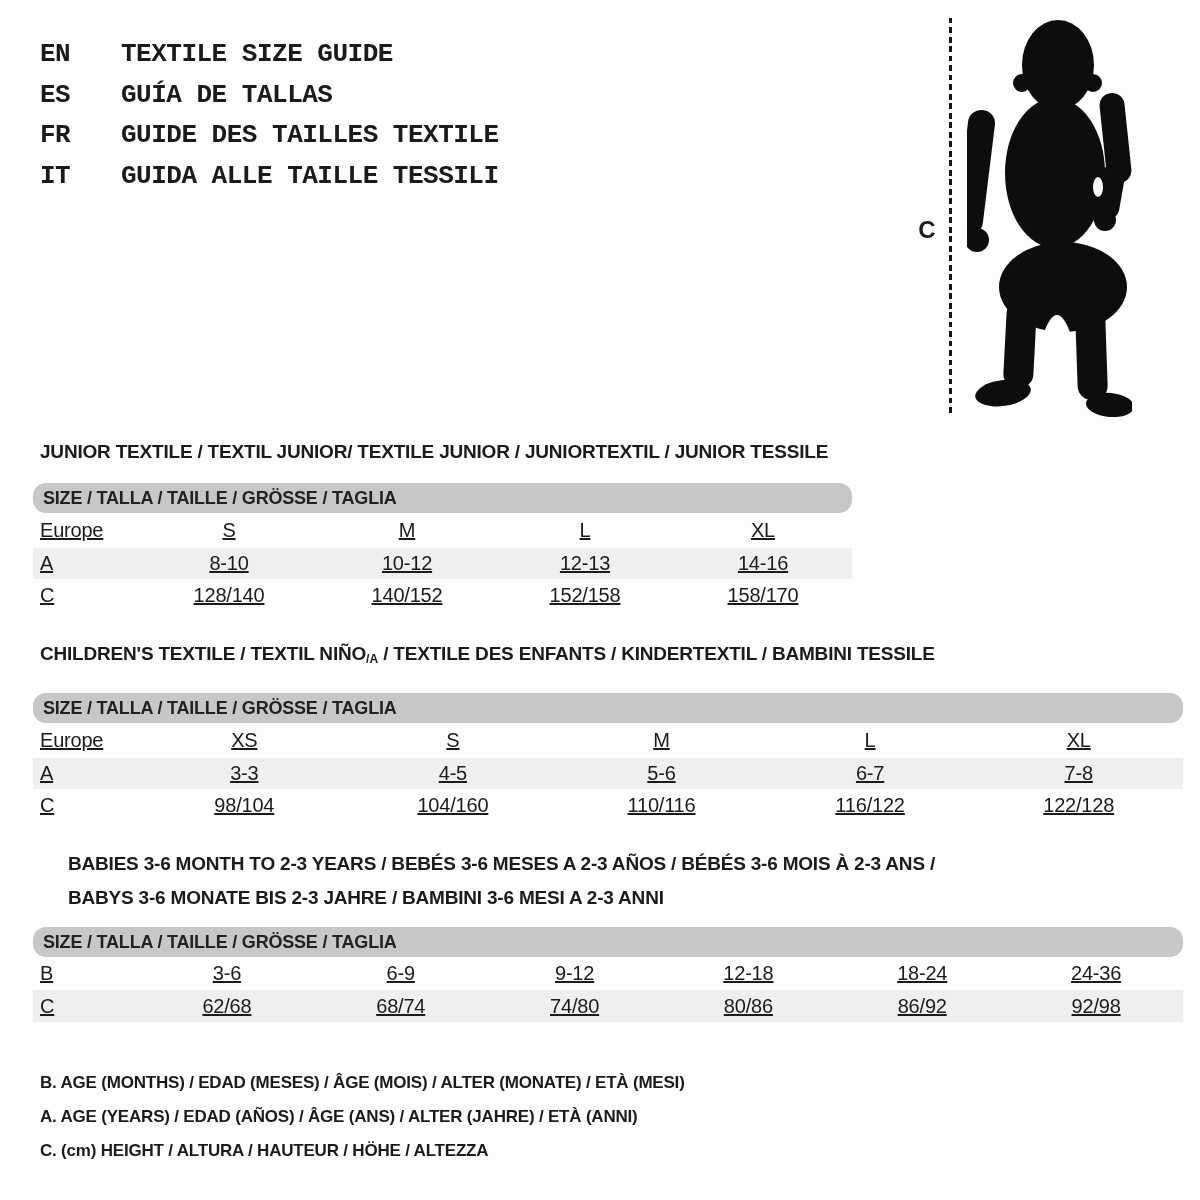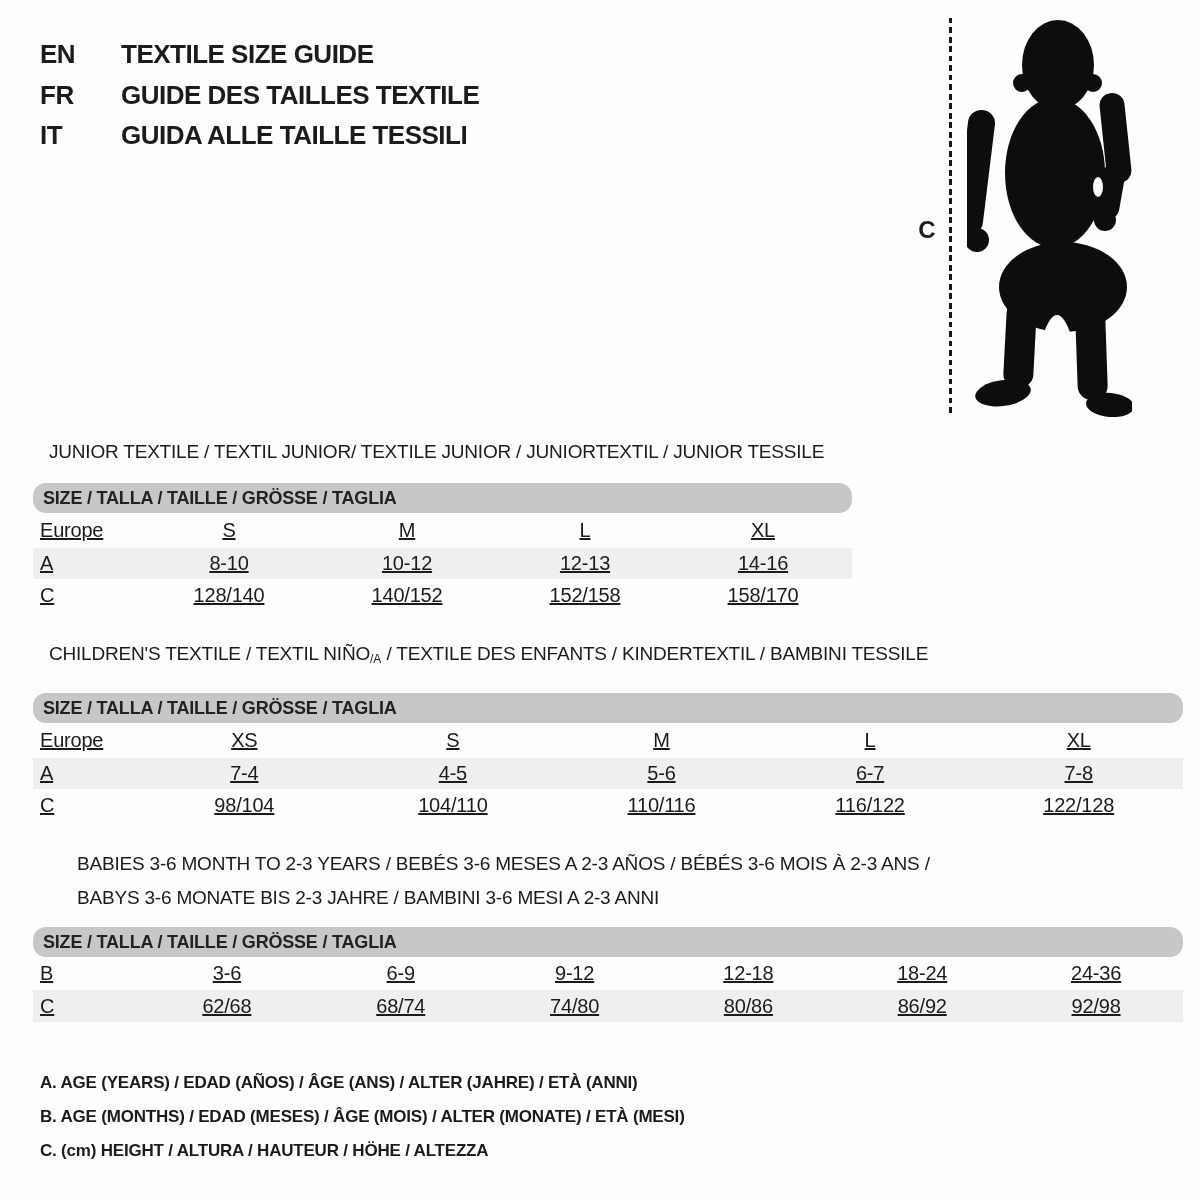--- a/index.html
+++ b/index.html
@@ -2,30 +2,30 @@
 <html><head>
 <meta charset="utf-8">
 <style>
   html,body{margin:0;padding:0;background:#fff;}
   .page{
     position:relative;width:1200px;height:1200px;background:#fdfdfd;
     font-family:"Liberation Sans",sans-serif;color:#1b1b1b;overflow:hidden;
   }
   
   .lang-list{position:absolute;left:40px;top:34px;font-weight:bold;font-size:26px;
-    letter-spacing:-0.5px;line-height:40.5px;white-space:nowrap;}
+    letter-spacing:-0.5px;line-height:40.5px;white-space:nowrap;font-family:Liberation Mono, monospace;}
   .lang-code{display:inline-block;width:81px;}
   
   .measure-line{position:absolute;left:949px;top:18px;width:3px;height:397px;
     background:repeating-linear-gradient(to bottom,#161616 0 5.5px,transparent 5.5px 9.5px);}
   .measure-label{position:absolute;left:910px;top:216px;width:34px;text-align:center;
     font-size:24px;font-weight:bold;}
   .silhouette{position:absolute;left:967px;top:15px;}
   
-  .section-title{position:absolute;left:49px;font-weight:normal;font-size:19px;
+  .section-title{position:absolute;left:40px;font-weight:bold;font-size:19px;
     letter-spacing:-0.2px;line-height:32px;white-space:nowrap;}
   #junior-title{top:436px;}
   #children-title{top:638px;}
   #babies-title{top:848px;margin-left:28px;}
   .small-sub{font-size:12px;position:relative;top:3px;letter-spacing:0;}
   .title-line2:empty{display:none;}
   
   .size-bar{position:absolute;left:33px;height:30px;background:#c7c7c7;color:#222;
     font-weight:bold;font-size:18px;letter-spacing:-0.2px;line-height:30px;
     padding-left:10px;box-sizing:border-box;white-space:nowrap;border-radius:13px;}
@@ -49,20 +49,21 @@
   .legend{position:absolute;left:40px;top:1066px;font-weight:bold;font-size:17px;
     letter-spacing:-0.2px;line-height:34px;white-space:nowrap;}
 </style>
 </head>
 <body>
 
 <div class="page" data-name="size-guide-page">
 
   <div class="lang-list" data-name="language-title-list">
     <div data-name="language-row-en"><span class="lang-code" data-name="language-code">EN</span><span data-name="guide-title">TEXTILE SIZE GUIDE</span></div>
+    <div data-name="language-row-es"><span class="lang-code" data-name="language-code">ES</span><span data-name="guide-title">GUÍA DE TALLAS</span></div>
     <div data-name="language-row-fr"><span class="lang-code" data-name="language-code">FR</span><span data-name="guide-title">GUIDE DES TAILLES TEXTILE</span></div>
     <div data-name="language-row-it"><span class="lang-code" data-name="language-code">IT</span><span data-name="guide-title">GUIDA ALLE TAILLE TESSILI</span></div>
   </div>
 
   <div class="measure-line" data-name="height-measure-dashed-line"></div>
   <div class="measure-label" data-name="height-measure-label">C</div>
   <svg class="silhouette" data-name="toddler-silhouette-image" width="165" height="402" viewBox="0 0 165 402" aria-hidden="true">
     <g fill="#0d0d0d">
       <circle cx="55" cy="68" r="9"></circle>
       <circle cx="126" cy="68" r="9"></circle>
@@ -132,30 +133,30 @@
         <tr data-name="table-row-Europe">
           <td class="lab" data-name="row-label">Europe</td>
           <td data-name="size-value-cell">XS</td>
           <td data-name="size-value-cell">S</td>
           <td data-name="size-value-cell">M</td>
           <td data-name="size-value-cell">L</td>
           <td data-name="size-value-cell">XL</td>
         </tr>
         <tr class="shaded" data-name="table-row-A">
           <td class="lab" data-name="row-label">A</td>
-          <td data-name="size-value-cell">7-4</td>
+          <td data-name="size-value-cell">3-3</td>
           <td data-name="size-value-cell">4-5</td>
           <td data-name="size-value-cell">5-6</td>
           <td data-name="size-value-cell">6-7</td>
           <td data-name="size-value-cell">7-8</td>
         </tr>
         <tr data-name="table-row-C">
           <td class="lab" data-name="row-label">C</td>
           <td data-name="size-value-cell">98/104</td>
-          <td data-name="size-value-cell">104/110</td>
+          <td data-name="size-value-cell">104/160</td>
           <td data-name="size-value-cell">110/116</td>
           <td data-name="size-value-cell">116/122</td>
           <td data-name="size-value-cell">122/128</td>
         </tr>
       </tbody>
   </table>
 
   <div class="section-title" id="babies-title" data-name="section-title-babies">
     <span data-name="section-title-text">BABIES 3-6 MONTH TO 2-3 YEARS / BEBÉS 3-6 MESES A 2-3 AÑOS / BÉBÉS 3-6 MOIS À 2-3 ANS /</span><span class="small-sub" data-name="section-title-small"></span><span data-name="section-title-rest"></span>
     <div class="title-line2" data-name="section-title-line2">BABYS 3-6 MONATE BIS 2-3 JAHRE / BAMBINI 3-6 MESI A 2-3 ANNI</div>
@@ -181,18 +182,18 @@
           <td data-name="size-value-cell">68/74</td>
           <td data-name="size-value-cell">74/80</td>
           <td data-name="size-value-cell">80/86</td>
           <td data-name="size-value-cell">86/92</td>
           <td data-name="size-value-cell">92/98</td>
         </tr>
       </tbody>
   </table>
 
   <div class="legend" data-name="measurement-legend">
+    <div data-name="legend-line-b">B. AGE (MONTHS) / EDAD (MESES) / ÂGE (MOIS) / ALTER (MONATE) / ETÀ (MESI)</div>
     <div data-name="legend-line-a">A. AGE (YEARS) / EDAD (AÑOS) / ÂGE (ANS) / ALTER (JAHRE) / ETÀ (ANNI)</div>
-    <div data-name="legend-line-b">B. AGE (MONTHS) / EDAD (MESES) / ÂGE (MOIS) / ALTER (MONATE) / ETÀ (MESI)</div>
     <div data-name="legend-line-c">C. (cm) HEIGHT / ALTURA / HAUTEUR / HÖHE / ALTEZZA</div>
   </div>
 
 </div>
 
 </body></html>

